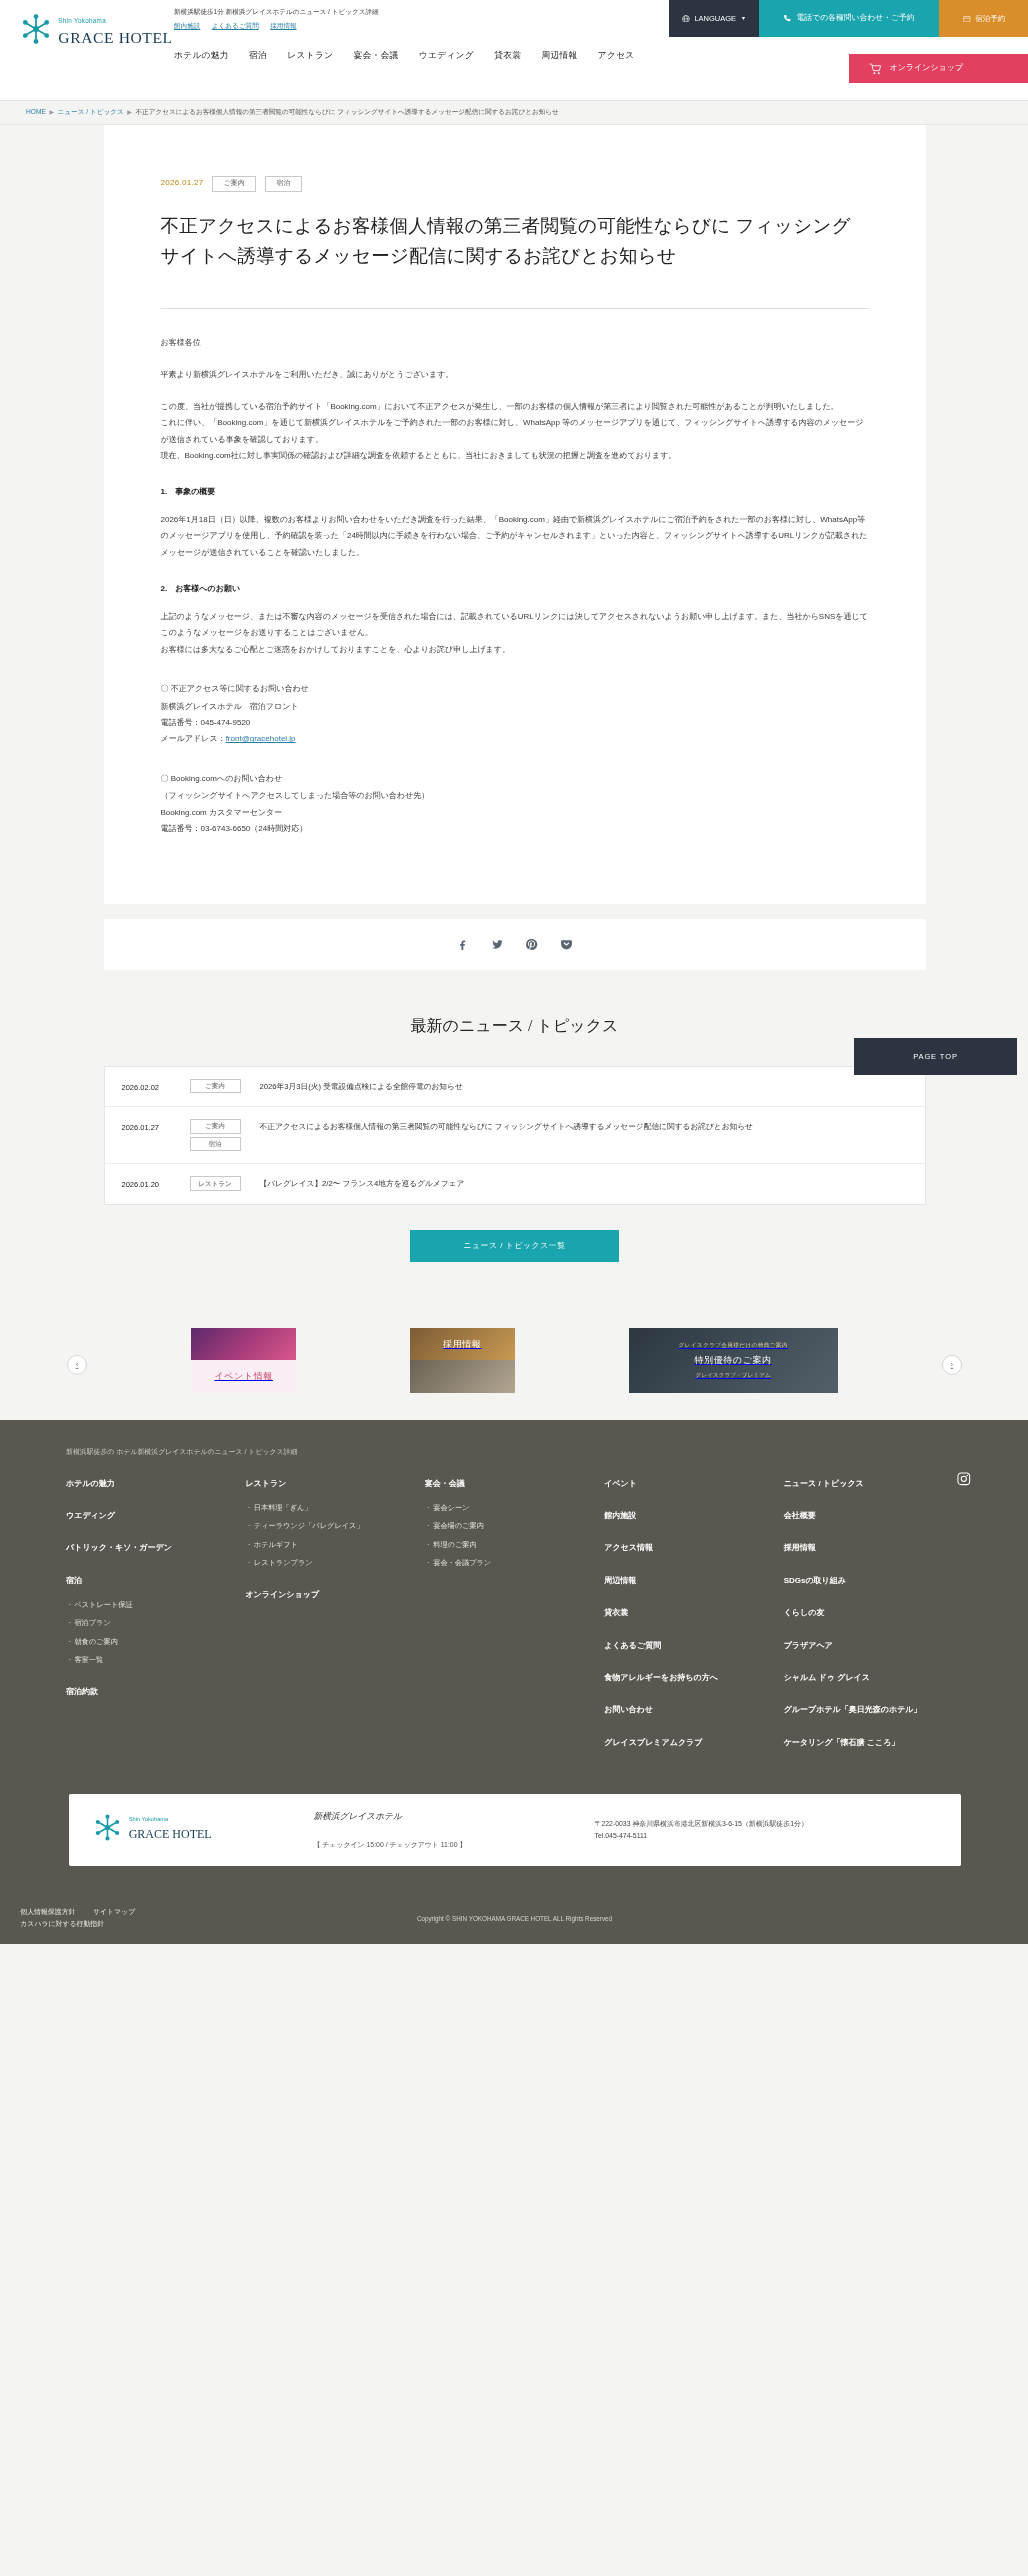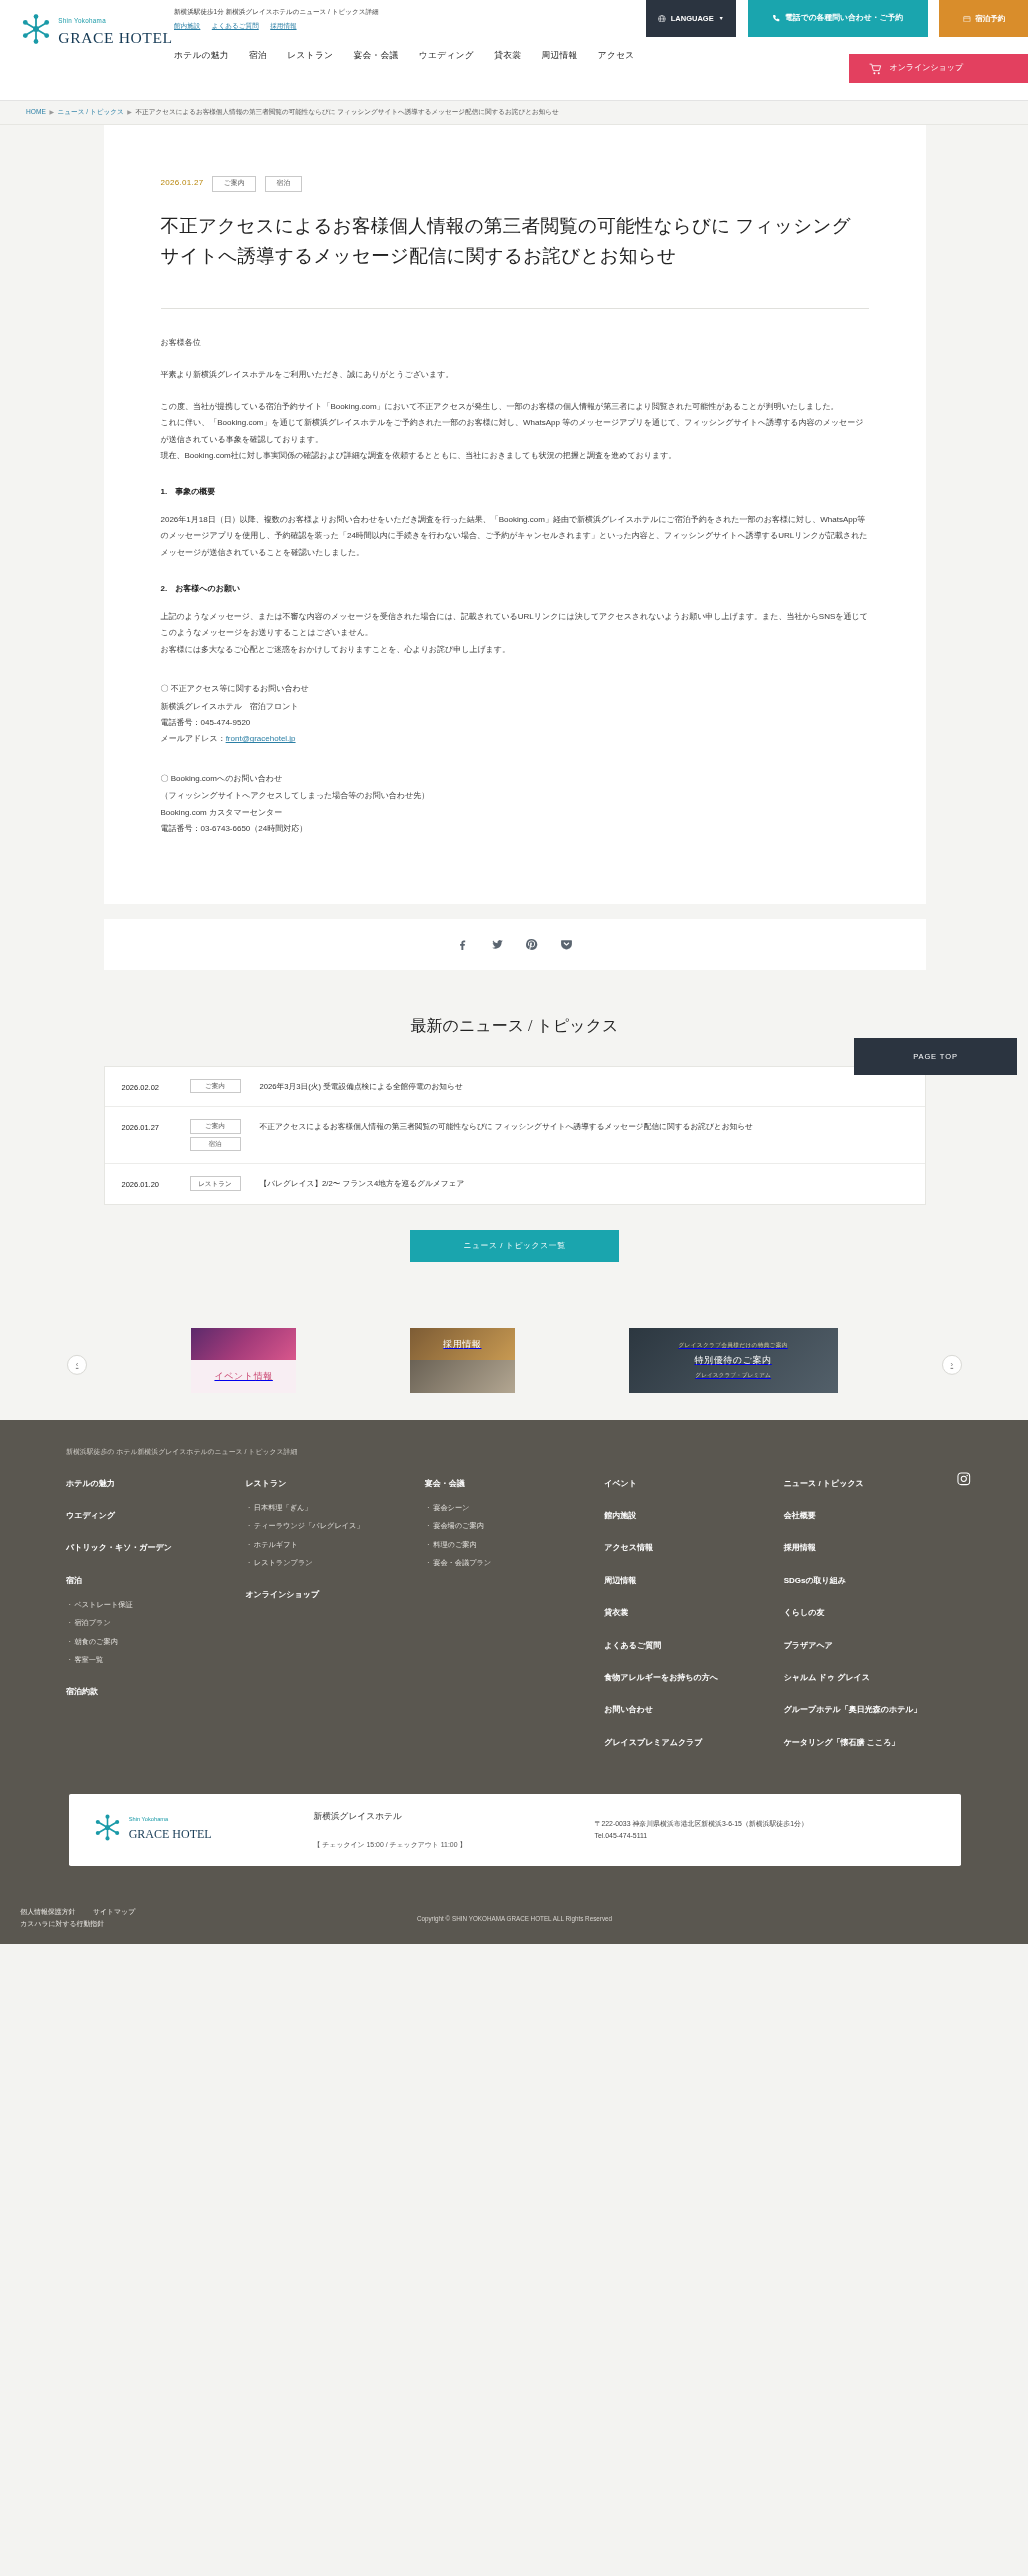--- a/index.html
+++ b/index.html
@@ -37,21 +37,21 @@
   .hdr-topline { font-size: 6.6px; color: #444; line-height: 1.6; }
   .hdr-links { font-size: 6.6px; margin-top: 2.4px; }
   .hdr-links a { color: #2a7fa5; text-decoration: underline; margin-right: 9.6px; }
   .main-nav { margin-top: 15.6px; display: flex; gap: 20.3px; }
   .main-nav a {
     font-size: 8.7px; color: #222; text-decoration: none; letter-spacing: 0.3px;
     padding-bottom: 2.4px;
   }
 
   .hdr-right { width: 383px; display: flex; flex-direction: column; align-items: flex-end; }
-  .util-row { display: flex; height: 37px; width: 100%; justify-content: space-between; font-weight: bold; }
+  .util-row { display: flex; height: 37px; width: 100%; justify-content: flex-end; }
   .util-btn {
     display: flex; align-items: center; justify-content: center; gap: 4.8px;
     font-size: 7.5px; color: #fff; text-decoration: none; padding: 0 12px;
   }
   .util-lang { background: #2b3440; width: 90px; }
   .util-tel  { background: #1aa5ae; width: 180px; font-size: 7.8px; }
   .util-resv { background: #d98d2b; width: 90px; }
   .shop-row { margin-top: 17px; padding-right: 0; display: flex; justify-content: flex-end; width: 100%; }
   .shop-btn {
     background: #e3405f; color: #fff; text-decoration: none; font-size: 8px;
@@ -144,21 +144,21 @@
   .f-col li { font-size: 7.2px; line-height: 1.9; margin-bottom: 4.8px; color: #e4e2de; position: relative; }
   .f-col li.dash { padding-left: 8.4px; }
   .f-col li.dash::before { content: "・"; position: absolute; left: 0; color: #bdb9b2; }
   .insta-ico { position: absolute; right: 57px; top: 51px; width: 15.6px; height: 15.6px; color: #fff; }
 
   .f-card {
     background: #fff; color: #333; width: 892px; margin: 34px auto 0; border-radius: 1.8px;
     display: flex; align-items: center; padding: 15.6px 24px; gap: 24px;
   }
   .f-card .logo-box2 { display: flex; align-items: center; gap: 7.2px; width: 197px; }
-  .f-card .f-name { font-size: 8.7px; margin-bottom: 14px; }
+  .f-card .f-name { font-size: 8.7px; margin-bottom: 14px; font-style: italic; }
   .f-card .f-sub { font-size: 6.9px; color: #555; line-height: 1.7; }
   .f-card .f-addr { font-size: 6.9px; color: #444; line-height: 1.8; flex: 1; }
 
   .f-bottom {
     background: #5a5750; display: flex; align-items: center; padding: 15.6px 0 13px 20.3px;
     position: relative; margin-top: 24px;
   }
   .f-bottom .links { font-size: 6.9px; }
   .f-bottom .links a { color: #eceae6; text-decoration: none; margin-right: 15.6px; }
   .copyright {

